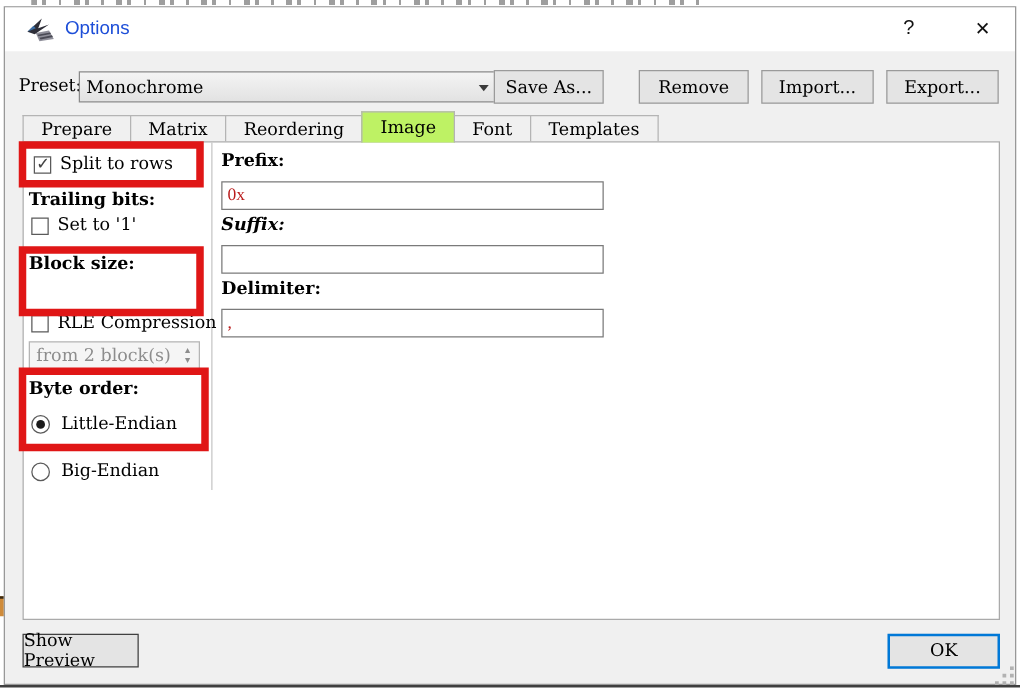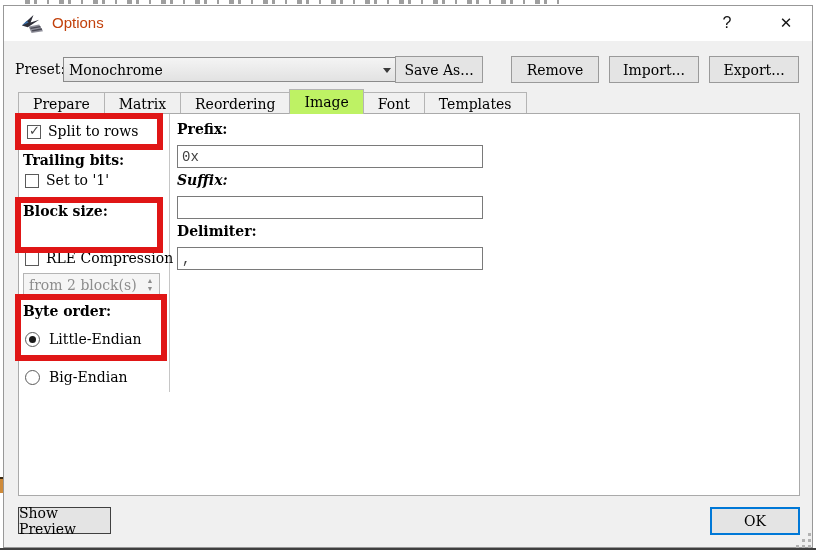--- a/index.html
+++ b/index.html
@@ -11,21 +11,21 @@
     background:repeating-linear-gradient(90deg,#6a6a6a 0 5px,transparent 5px 9px,#6a6a6a 9px 12px,transparent 12px 22px,#6a6a6a 22px 24px,transparent 24px 34px); }
   .bg-left-fragment { position:absolute; left:0; top:477px; width:4px; height:16px; background:#cf8b3a; border-top:2px solid #3a2a12; }
   .bg-bottom-line { position:absolute; left:0; top:548px; width:816px; height:2px; background:#3f3f3f; }
 
   
   .dialog { position:absolute; left:3px; top:5px; width:810px; height:543px;
             background:#f0f0f0; border:1px solid #989898; }
 
   .titlebar { position:absolute; left:0; top:0; width:100%; height:35px; background:#ffffff; }
   .app-icon { position:absolute; left:17px; top:6px; width:23px; height:23px; }
-  .title-text { position:absolute; left:48px; top:8px; font-family:"Liberation Sans",sans-serif; font-size:15px; color:#c2410c; }
+  .title-text { position:absolute; left:48px; top:8px; font-family:"Liberation Sans",sans-serif; font-size:15px; color:#1d4ed8; }
   .cap-btn { position:absolute; top:0; height:34px; display:flex; align-items:center; justify-content:center;
              font-family:"Liberation Sans",sans-serif; color:#111; cursor:default; }
   .help-btn { left:700px; width:46px; font-size:16px; }
   .close-btn { left:758px; width:48px; font-size:15px; }
 
   
   .label { position:absolute; white-space:nowrap; }
   .bold { font-weight:bold; }
   .combobox { position:absolute; background:linear-gradient(#f4f4f4,#e2e2e2); border:1px solid #8a8a8a;
               display:flex; align-items:center; padding-left:5px; }
@@ -45,21 +45,21 @@
   .vdivider { position:absolute; left:165px; top:108px; width:1px; height:278px; background:#c6c6c6; }
 
   
   .checkbox { position:absolute; width:14px; height:14px; background:#fff; border:1px solid #5a5a5a; }
   .checkbox.checked::after { content:"✓"; position:absolute; left:1px; top:-3px; font-size:13px; color:#444;
                              font-family:"Liberation Sans",sans-serif; }
   .radio { position:absolute; width:15px; height:15px; background:#fff; border:1px solid #5a5a5a; border-radius:50%; }
   .radio.checked::after { content:""; position:absolute; left:3px; top:3px; width:7px; height:7px; border-radius:50%; background:#1a1a1a; }
 
   .text-input { position:absolute; height:23px; border:1px solid #7a7a7a; background:#fff; padding:0 4px;
-                font-family:Liberation Mono, monospace; font-size:14px; color:#404040; }
+                font-family:Liberation Serif, serif; font-size:14px; color:#b91c1c; }
   .spinbox { position:absolute; background:#f5f5f5; border:1px solid #b5b5b5; color:#8d8d8d;
              display:flex; align-items:center; padding-left:5px; }
   .spin-arrows { position:absolute; right:2px; top:1px; width:14px; height:19px; display:flex; flex-direction:column;
                  align-items:center; justify-content:center; color:#8d8d8d; font-size:7px; line-height:8px;
                  font-family:"Liberation Sans",sans-serif; }
 
   .hl-box { position:absolute; border:6px solid #e01616; z-index:6; pointer-events:none; }
 
   .footer-btn { position:absolute; background:#e4e4e4; border:1px solid #404040; display:flex;
                 align-items:center; justify-content:center; font-size:14px; }

